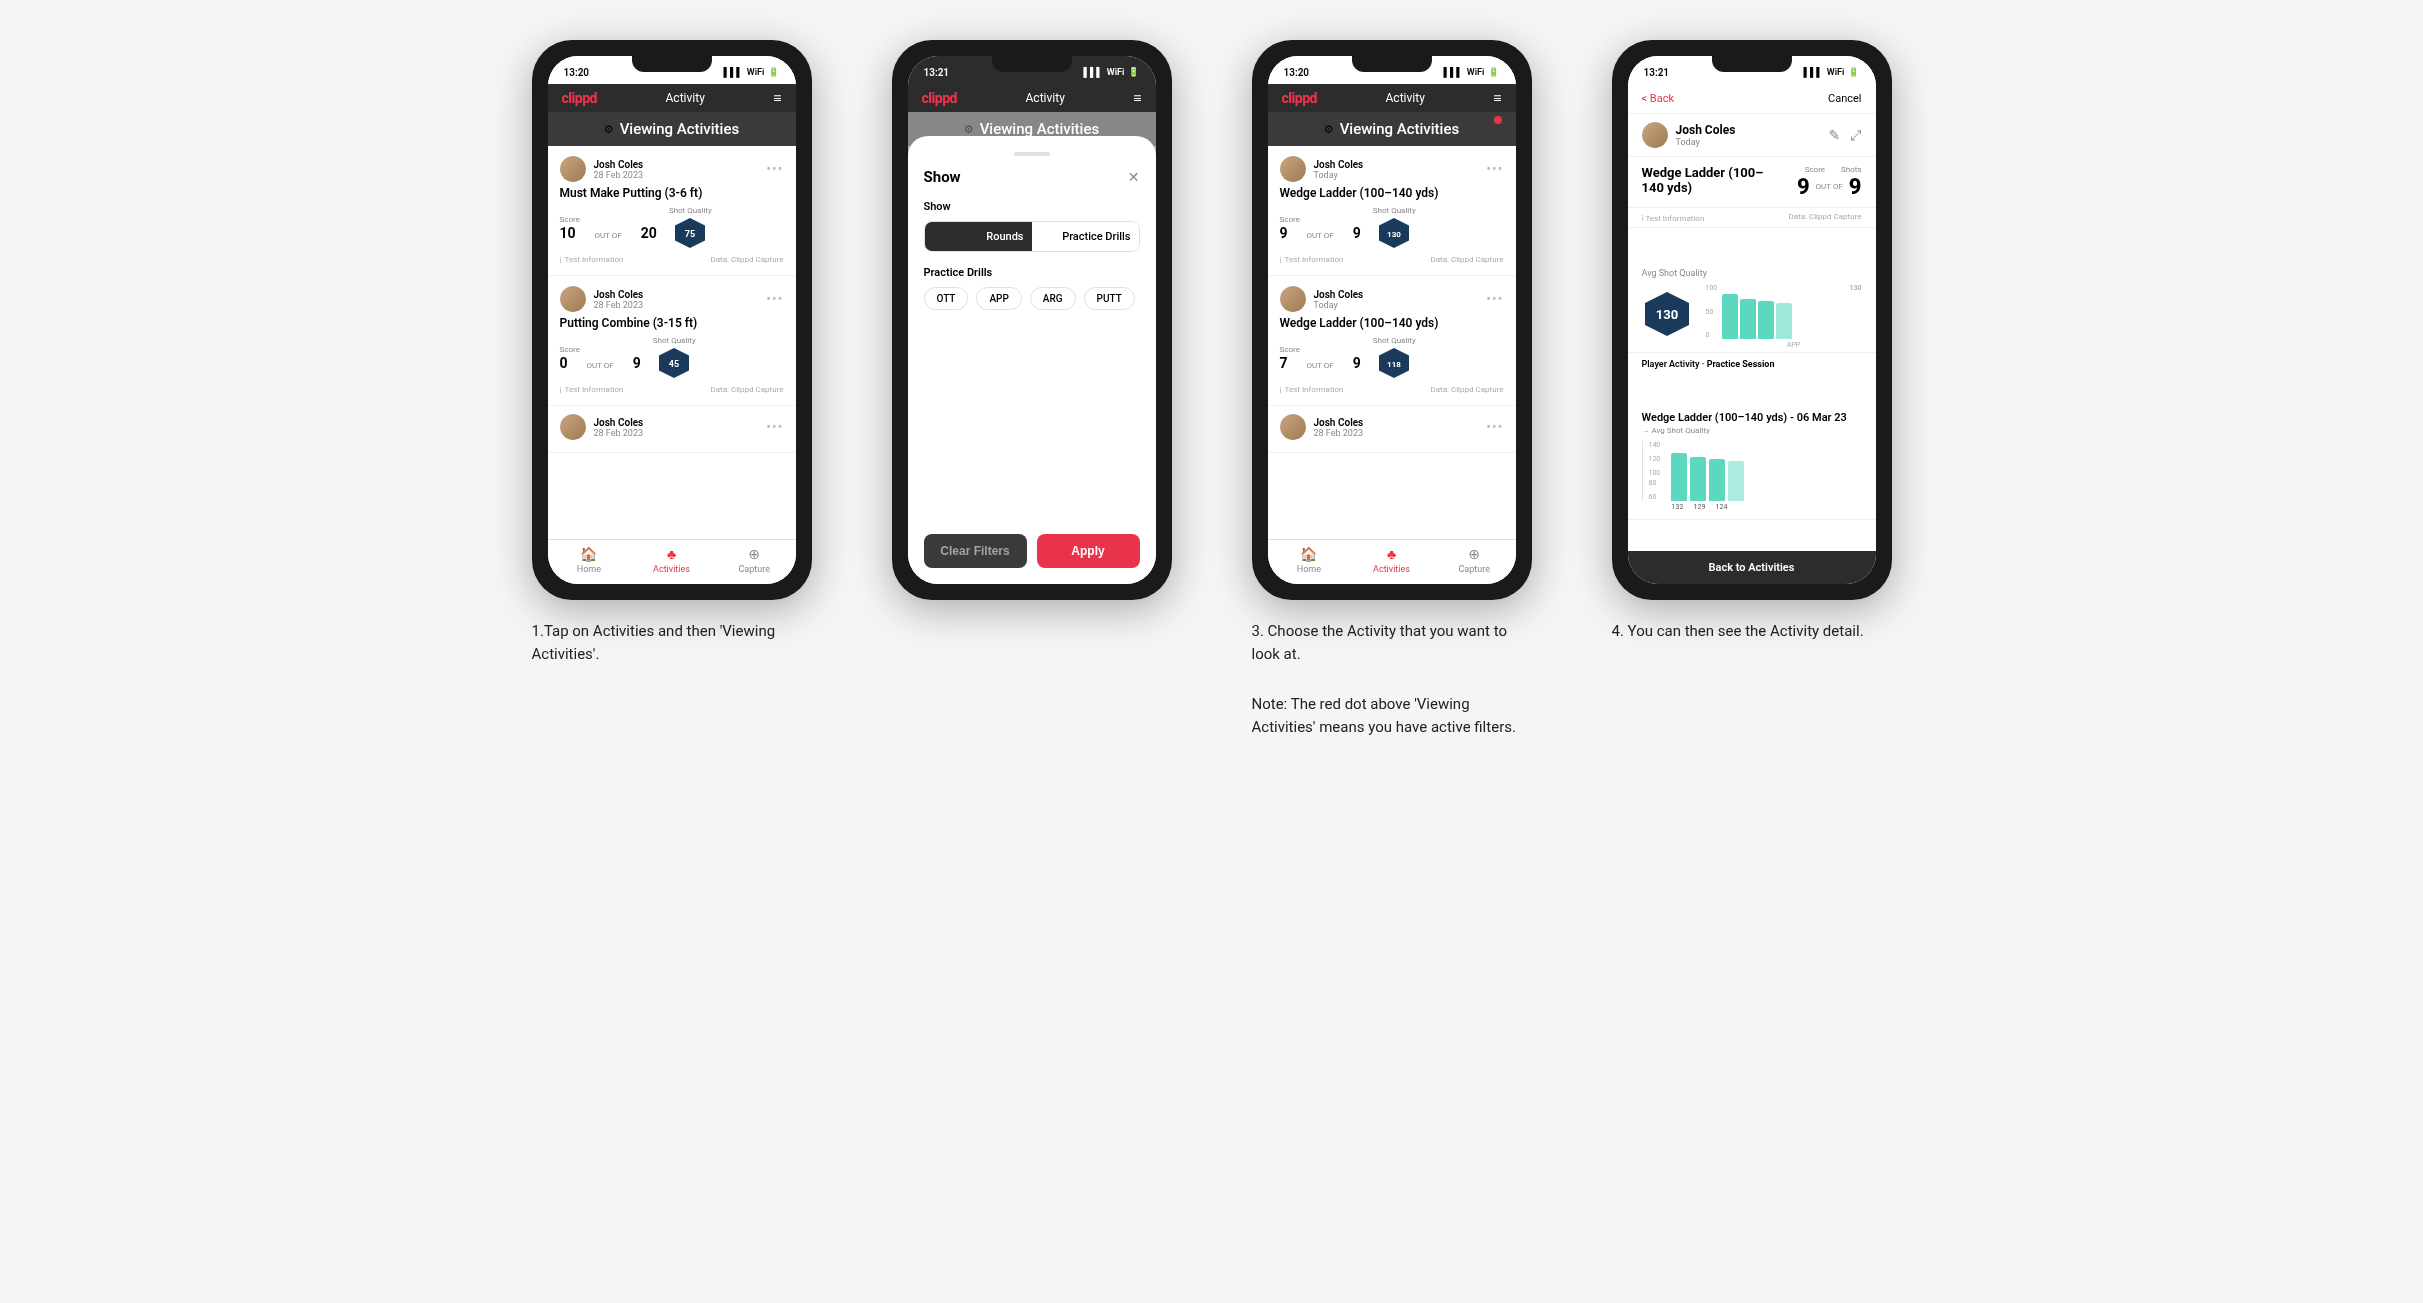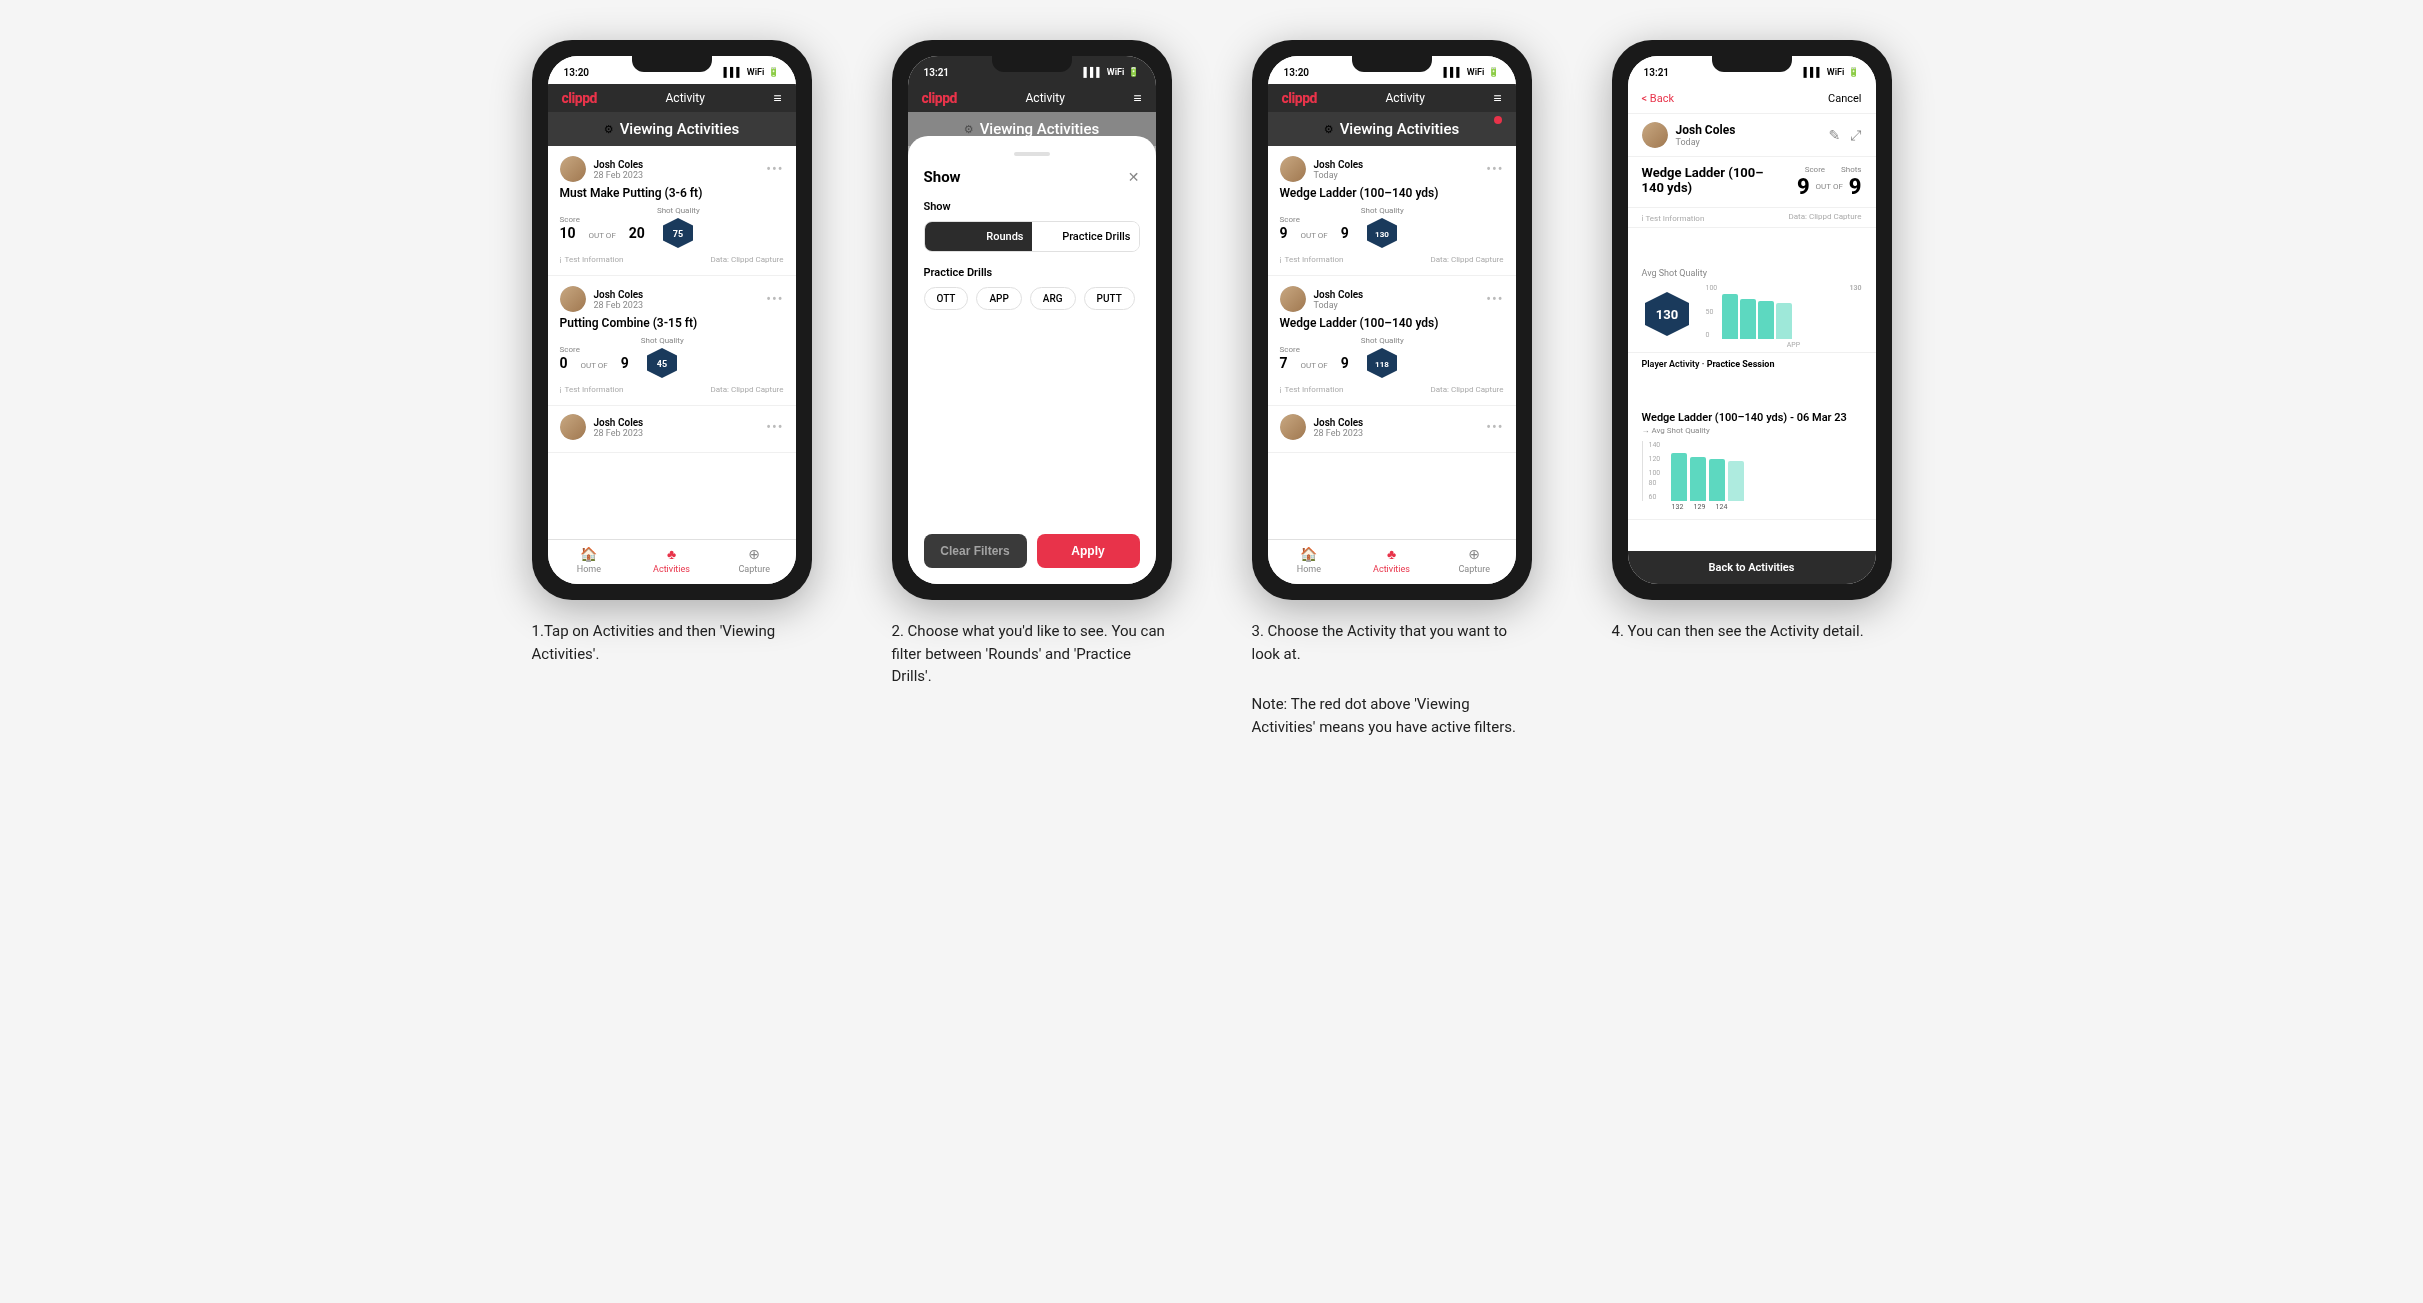--- a/index.html
+++ b/index.html
@@ -206,21 +206,21 @@
       font-weight: 700;
       color: #000;
     }
     .stat-outof {
       font-size: 8px;
       color: #888;
     }
     .stat-with-outof {
       display: flex;
       align-items: baseline;
-      gap: 13px;
+      gap: 19px;
     }
     .card-footer {
       display: flex;
       justify-content: space-between;
       align-items: center;
     }
     .footer-info {
       font-size: 8px;
       color: #aaa;
       display: flex;
@@ -689,21 +689,20 @@
             <div class="chip">PUTT</div>
           </div>
 
           <div class="filter-actions">
             <button class="btn-clear">Clear Filters</button>
             <button class="btn-apply">Apply</button>
           </div>
         </div>
       </div>
     </div>
-    <div class="step-caption">2. Choose what you'd like to see. You can filter between 'Rounds' and 'Practice Drills'.</div>
   </div>
 
   <div class="step-column">
     <div class="phone-frame">
       <div class="phone-notch"></div>
       <div class="phone-screen">
 
         <div class="status-bar">
           <span>13:20</span>
           <div class="status-icons">

